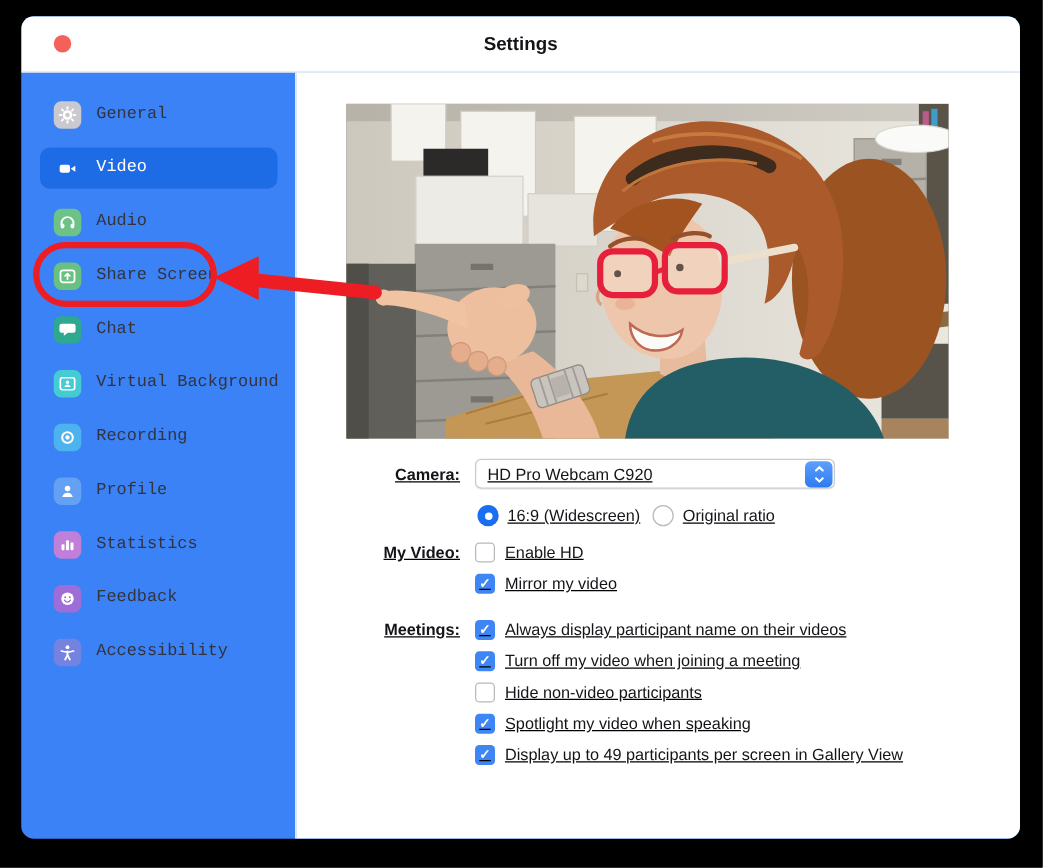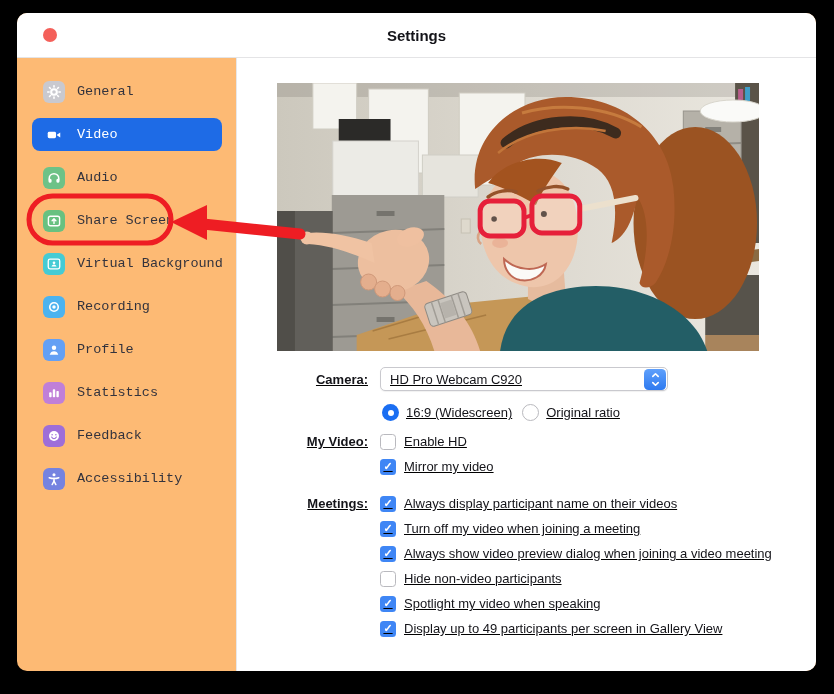--- a/index.html
+++ b/index.html
@@ -1,18 +1,18 @@
 <!DOCTYPE html>
 <html><head>
 <meta charset="utf-8">
 <style>
   html,body{margin:0;padding:0;background:#000;}
   .stage{position:relative;width:834px;height:694px;background:#000;overflow:hidden;
          font-family:"Liberation Sans",sans-serif;-webkit-font-smoothing:antialiased;}
-  .window{position:absolute;left:17px;top:13px;width:799px;height:658px;background:#fdba74;
+  .window{position:absolute;left:17px;top:13px;width:799px;height:658px;background:#3b82f6;
           border-radius:10px;overflow:hidden;box-shadow:0 10px 30px rgba(0,0,0,.6);}
   
   .titlebar{position:relative;height:44px;border-bottom:1px solid #e4e4e6;
             display:flex;align-items:center;justify-content:center;background:#fff;}
   .traffic{position:absolute;left:26px;top:15px;width:14px;height:14px;border-radius:50%;
            background:#f4605a;}
   .title{font-size:15px;font-weight:bold;color:#141419;}
   
   .wbody{display:flex;height:613px;}
   .sidebar{width:220px;border-right:1px solid #e7e7e9;padding-top:17px;box-sizing:border-box;flex:none;}
@@ -184,20 +184,28 @@
         </div>
         <div class="side-item">
           <span class="icon" style="background-color: rgb(104, 193, 128); color: rgb(104, 193, 128);">
               <svg viewBox="0 0 24 24">
                 <use href="#i-share"></use>
               </svg>
             </span>
           <span class="side-label">Share Screen</span>
         </div>
         <div class="side-item">
+          <span class="icon" style="background-color: rgb(46, 168, 142); color: rgb(46, 168, 142);">
+              <svg viewBox="0 0 24 24">
+                <use href="#i-chat"></use>
+              </svg>
+            </span>
+          <span class="side-label">Chat</span>
+        </div>
+        <div class="side-item">
           <span class="icon" style="background-color: rgb(69, 203, 212); color: rgb(69, 203, 212);">
               <svg viewBox="0 0 24 24">
                 <use href="#i-vbg"></use>
               </svg>
             </span>
           <span class="side-label">Virtual Background</span>
         </div>
         <div class="side-item">
           <span class="icon" style="background-color: rgb(76, 179, 239); color: rgb(76, 179, 239);">
               <svg viewBox="0 0 24 24">
@@ -403,24 +411,20 @@
             <div class="rows">
               <label class="check-row">
                 <span class="checkbox on"></span>
                 <span class="check-label">Always display participant name on their videos</span>
               </label>
               <label class="check-row">
                 <span class="checkbox on"></span>
                 <span class="check-label">Turn off my video when joining a meeting</span>
               </label>
               <label class="check-row">
-                <span class="checkbox on"></span>
-                <span class="check-label">Always show video preview dialog when joining a video meeting</span>
-              </label>
-              <label class="check-row">
                 <span class="checkbox"></span>
                 <span class="check-label">Hide non-video participants</span>
               </label>
               <label class="check-row">
                 <span class="checkbox on"></span>
                 <span class="check-label">Spotlight my video when speaking</span>
               </label>
               <label class="check-row">
                 <span class="checkbox on"></span>
                 <span class="check-label">Display up to 49 participants per screen in Gallery View</span>

